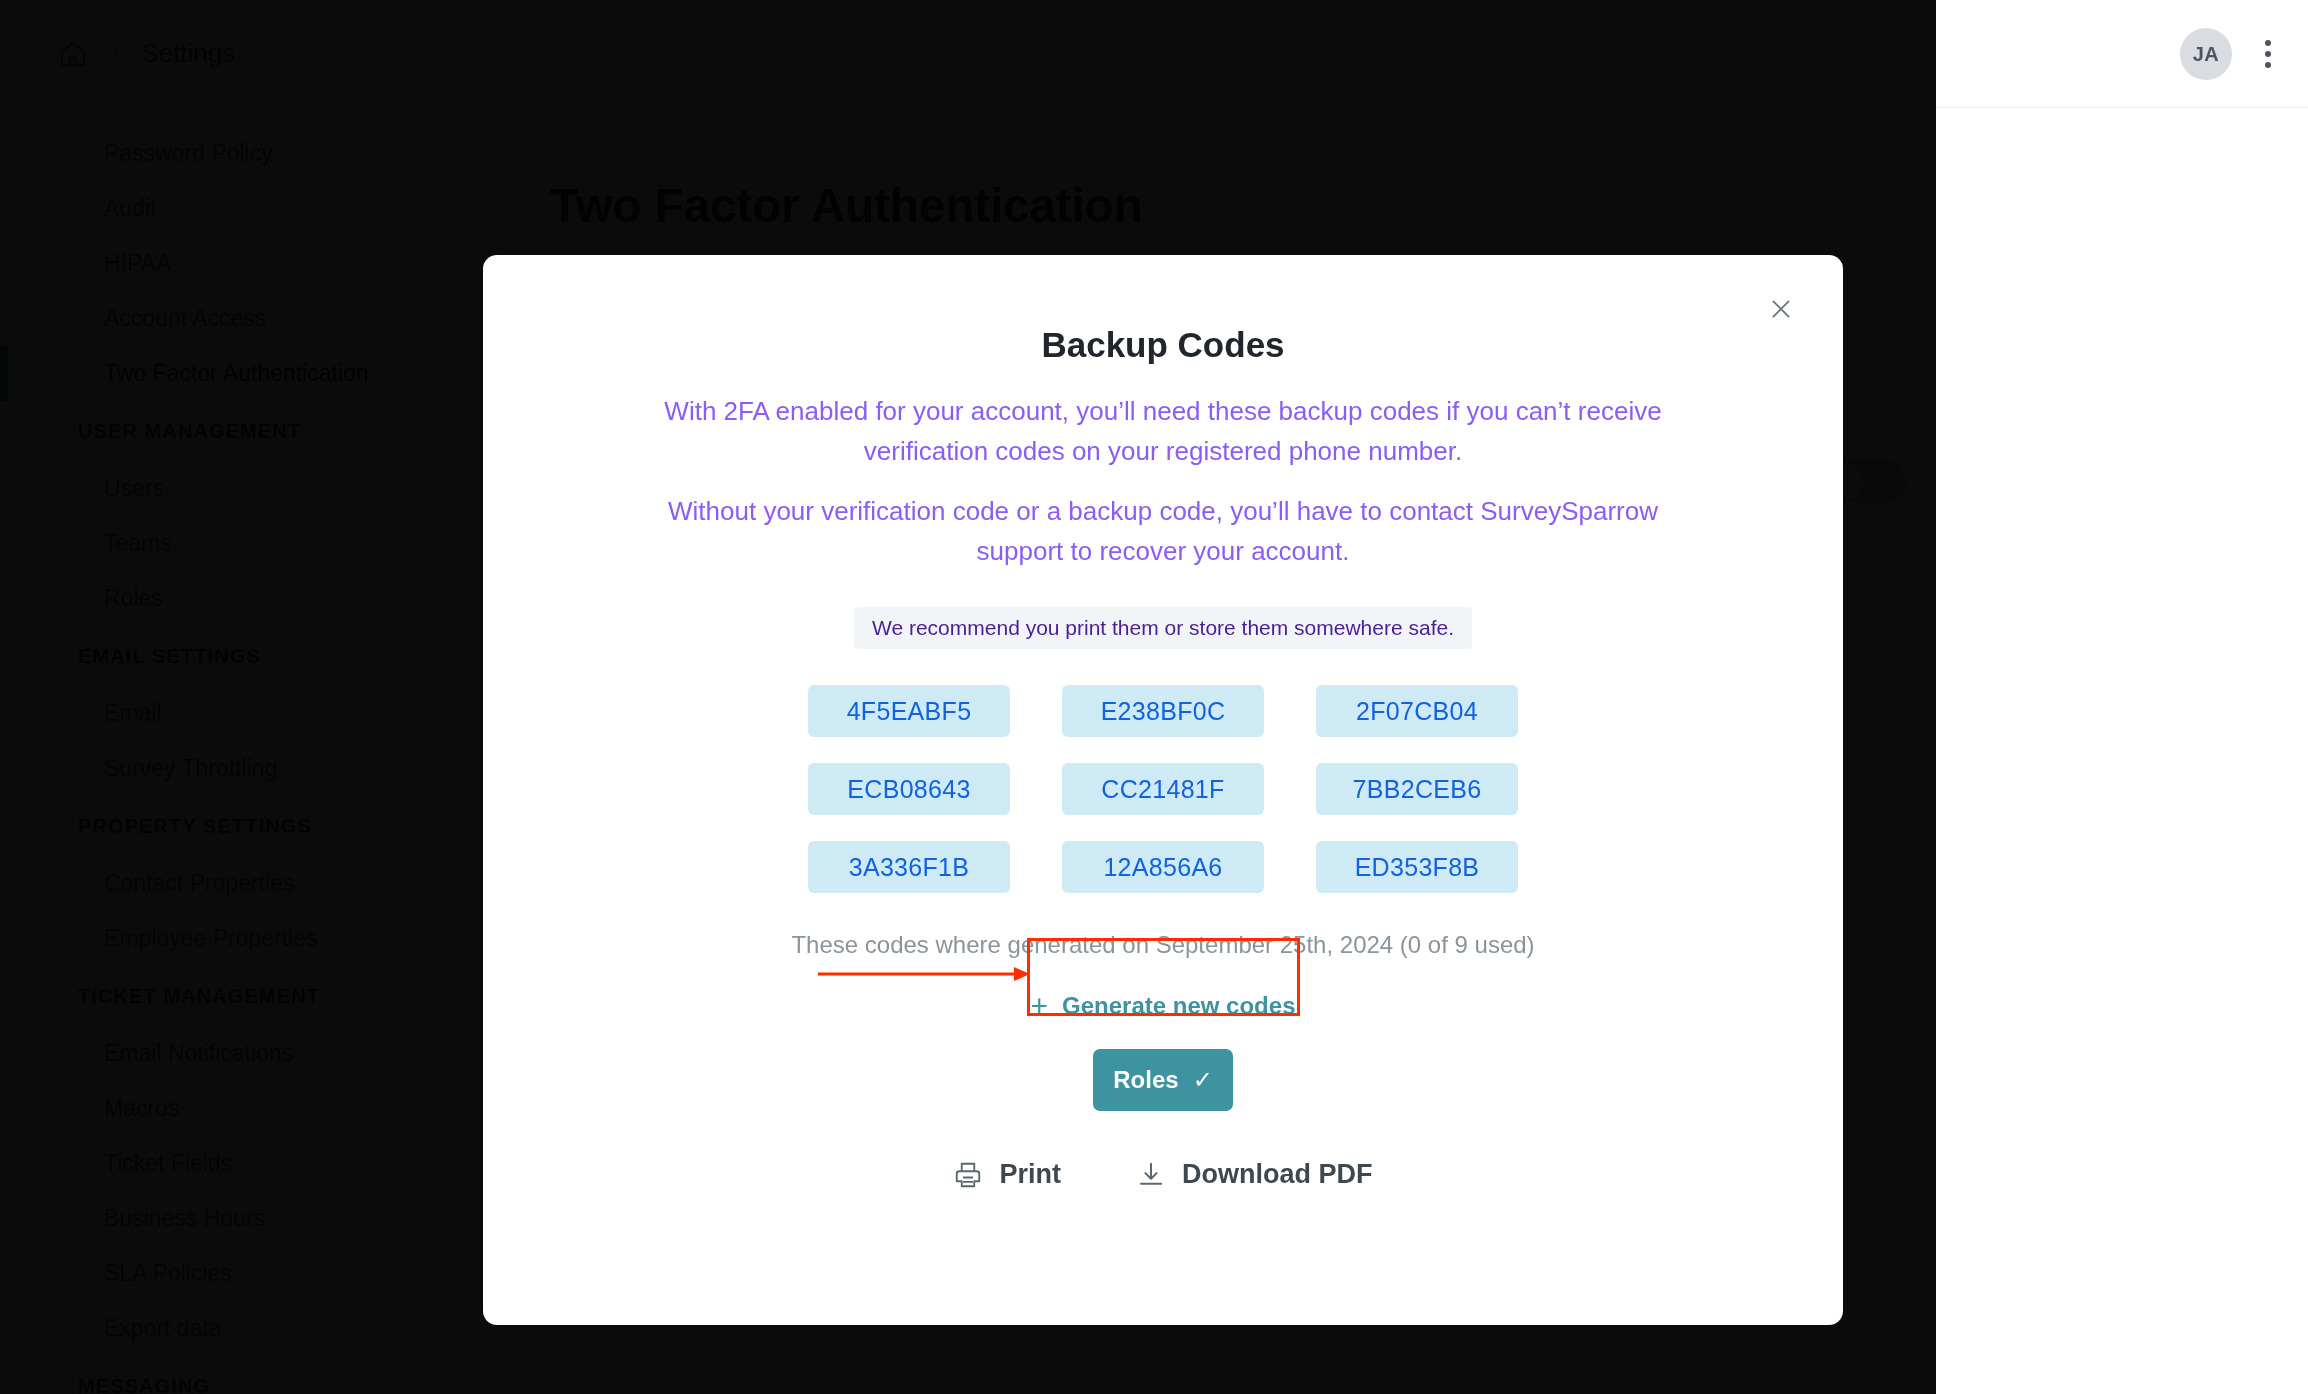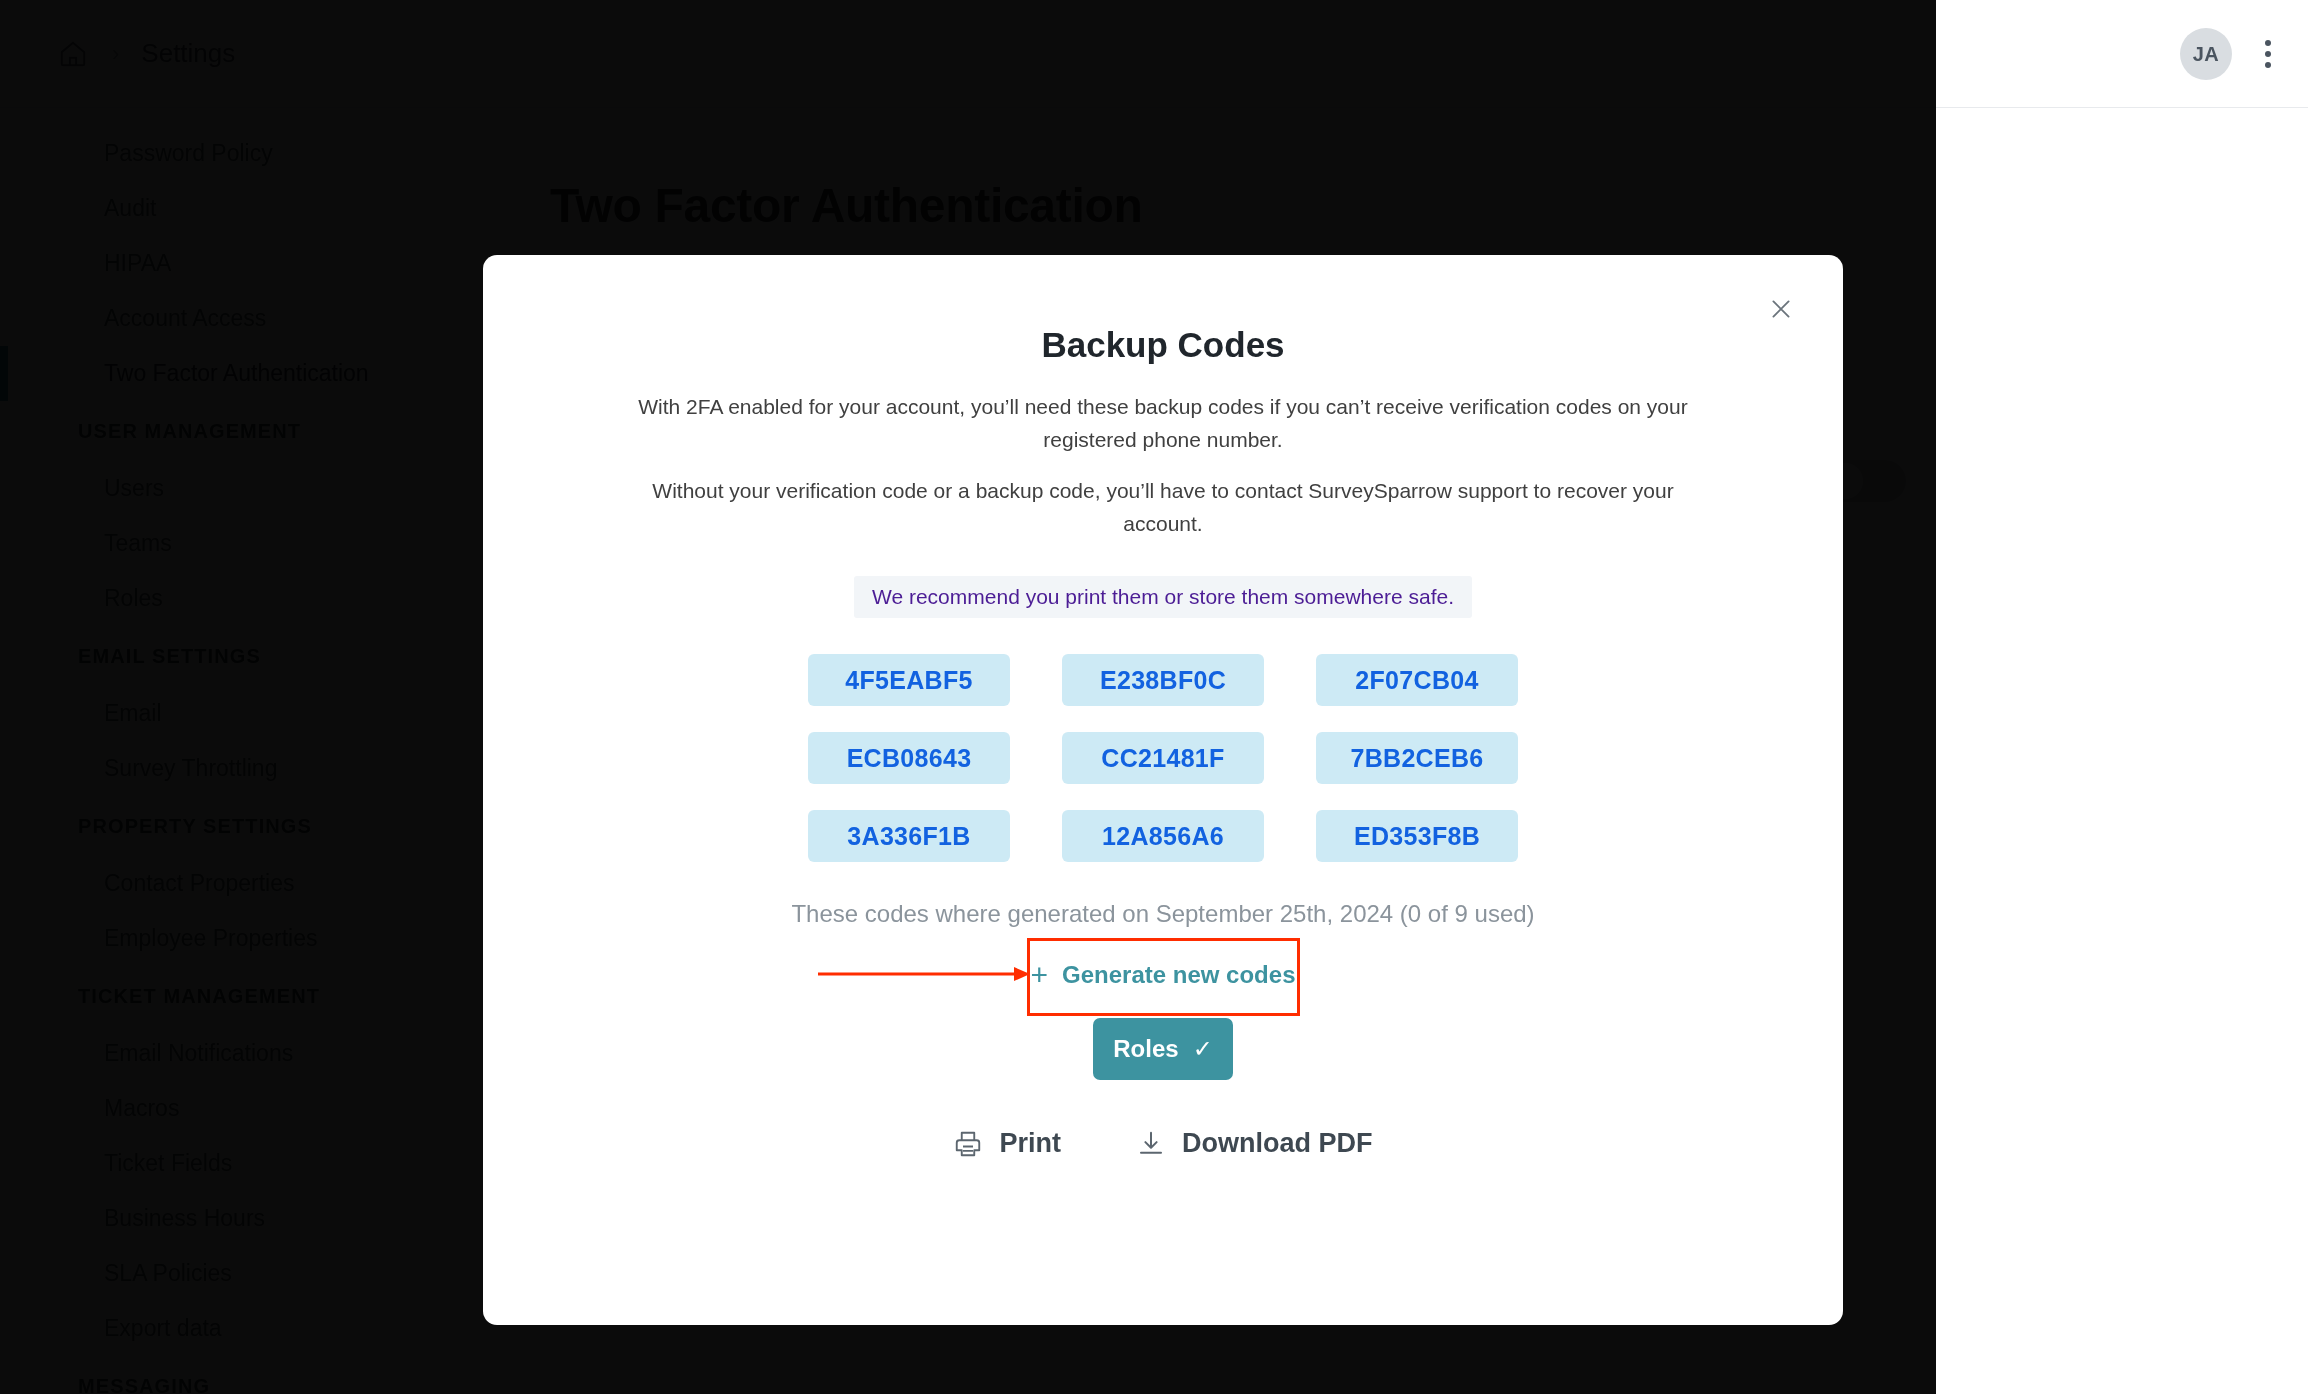--- a/index.html
+++ b/index.html
@@ -205,23 +205,23 @@
   }
 
   .modal-title {
     font-size: 35px;
     font-weight: bold;
     color: #20262c;
     margin-top: 14px;
   }
 
   .modal-para {
-    font-size: 21px;
+    font-size: 26px;
     line-height: 1.55;
-    color: #404040;
+    color: #8b5cf6;
     margin-top: 26px;
     padding: 0 56px;
   }
   .modal-para.second { margin-top: 19px; }
 
   .recommend {
     display: inline-block;
     margin-top: 36px;
     background: #f2f5f8;
     color: #4c1d95;
@@ -239,21 +239,21 @@
   }
   .code-chip {
     height: 52px;
     background: #cdeaf5;
     border-radius: 6px;
     display: flex;
     align-items: center;
     justify-content: center;
     color: #1262e0;
     font-size: 25px;
-    font-weight: bold;
+    font-weight: normal;
     letter-spacing: 0.3px;
   }
 
   .gen-note {
     margin-top: 38px;
     font-size: 24px;
     color: #8b949c;
   }
 
   .gen-link-wrap {

